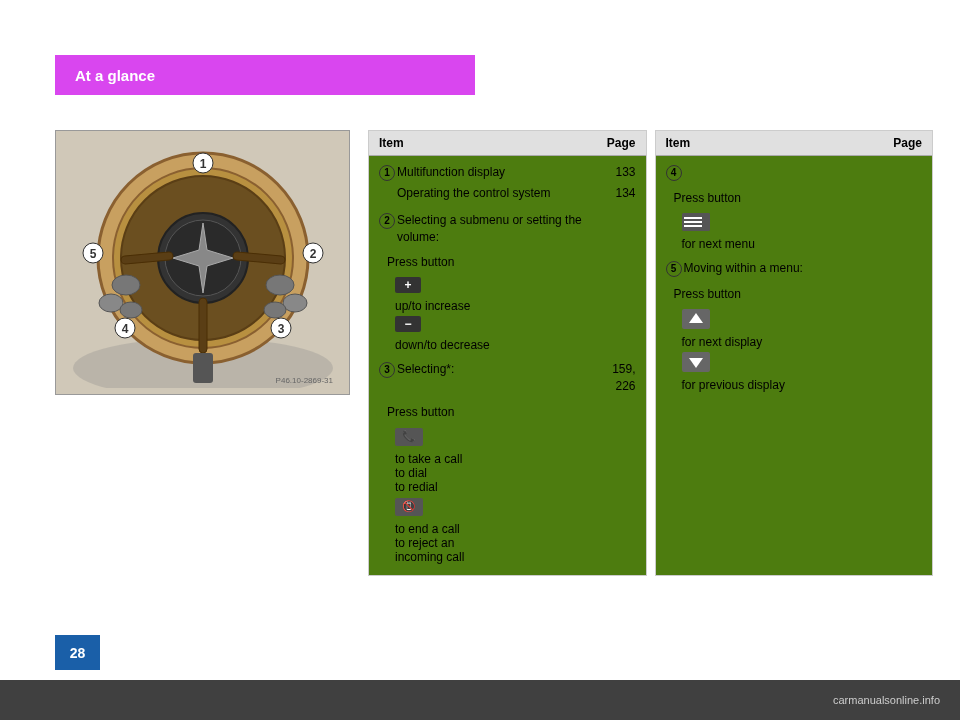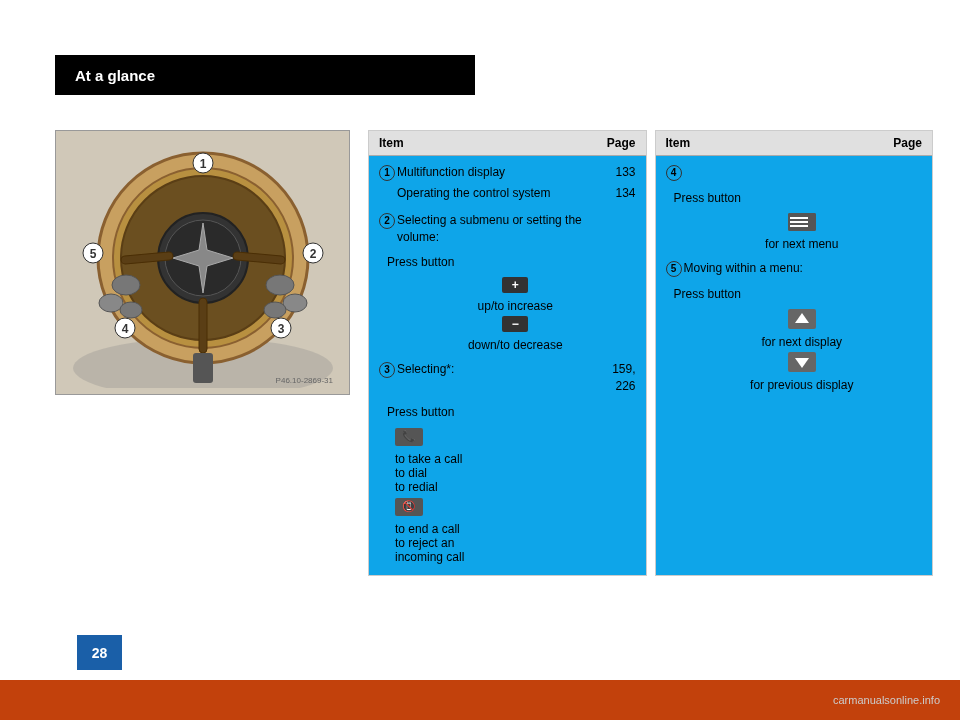--- a/index.html
+++ b/index.html
@@ -19,39 +19,39 @@
       width: 960px;
       height: 680px;
       background: #ffffff;
     }
 
     .bottom-bar {
       position: absolute;
       bottom: 0; left: 0;
       width: 960px;
       height: 40px;
-      background: #c2410c;
+      background: #404040;
       display: flex;
       align-items: center;
       justify-content: flex-end;
       padding-right: 20px;
     }
 
     .bottom-watermark {
       color: #cccccc;
       font-size: 11px;
     }
 
     .header-bar {
       position: absolute;
       top: 55px;
       left: 55px;
       width: 420px;
       height: 40px;
-      background: #000000;
+      background: #d946ef;
       display: flex;
       align-items: center;
       padding-left: 20px;
     }
 
     .header-title {
       color: #ffffff;
       font-weight: bold;
       font-size: 15px;
     }
@@ -62,21 +62,20 @@
       left: 55px;
       width: 45px;
       height: 35px;
       background: #1a5fa8;
       display: flex;
       align-items: center;
       justify-content: center;
       color: #ffffff;
       font-weight: bold;
       font-size: 14px;
-      margin-left: 22px;
     }
 
     
     .wheel-container {
       position: absolute;
       top: 130px;
       left: 55px;
       width: 295px;
       height: 265px;
       background: #d0c8b8;
@@ -97,21 +96,21 @@
       position: absolute;
       top: 130px;
       left: 368px;
       width: 565px;
       display: flex;
       gap: 8px;
     }
 
     .table-section {
       flex: 1;
-      background: #0ea5e9;
+      background: #4d7c0f;
       border: 1px solid #ccc;
       padding: 0;
     }
 
     .table-header {
       display: flex;
       justify-content: space-between;
       padding: 5px 10px;
       border-bottom: 1px solid #aaa;
       font-weight: bold;
@@ -165,21 +164,21 @@
       font-weight: normal;
     }
 
     .indent {
       padding-left: 8px;
       flex-direction: column;
     }
 
     .icon-row {
       display: flex;
-      align-items: center;
+      align-items: flex-start;
       margin: 3px 0 3px 8px;
       gap: 6px;
     }
 
     .btn-icon {
       display: inline-block;
       background: #333;
       color: #fff;
       font-weight: bold;
       font-size: 12px;

